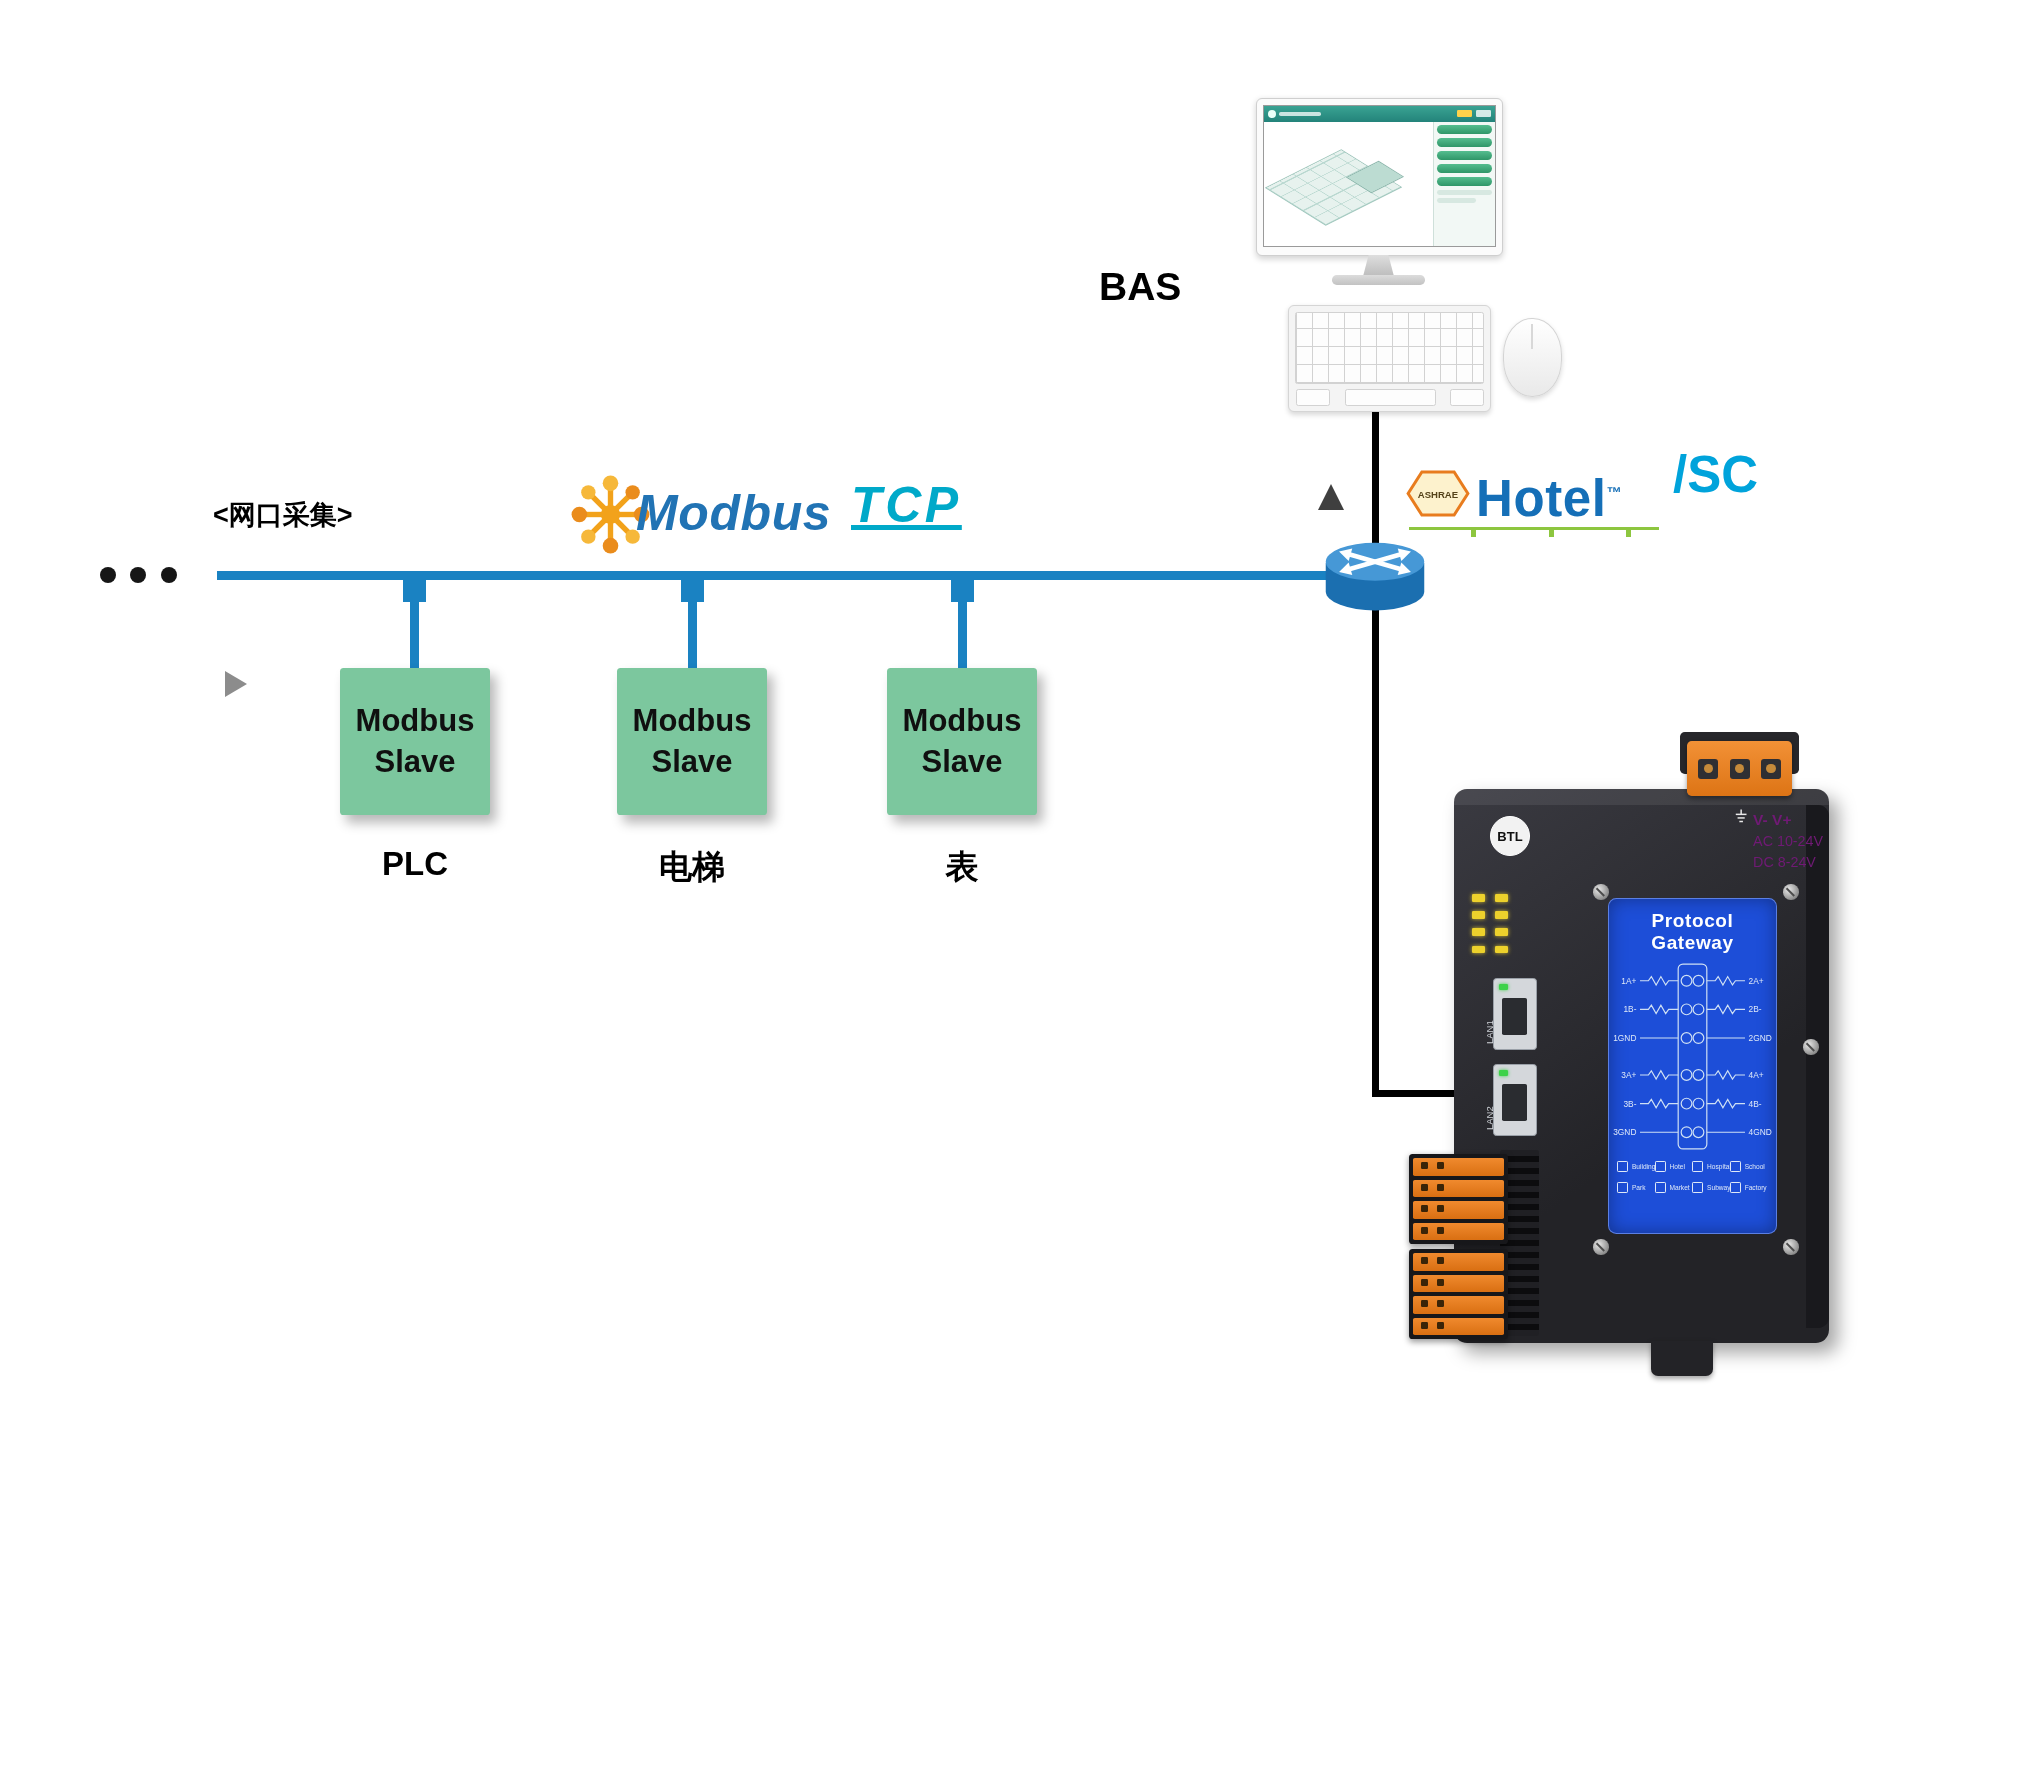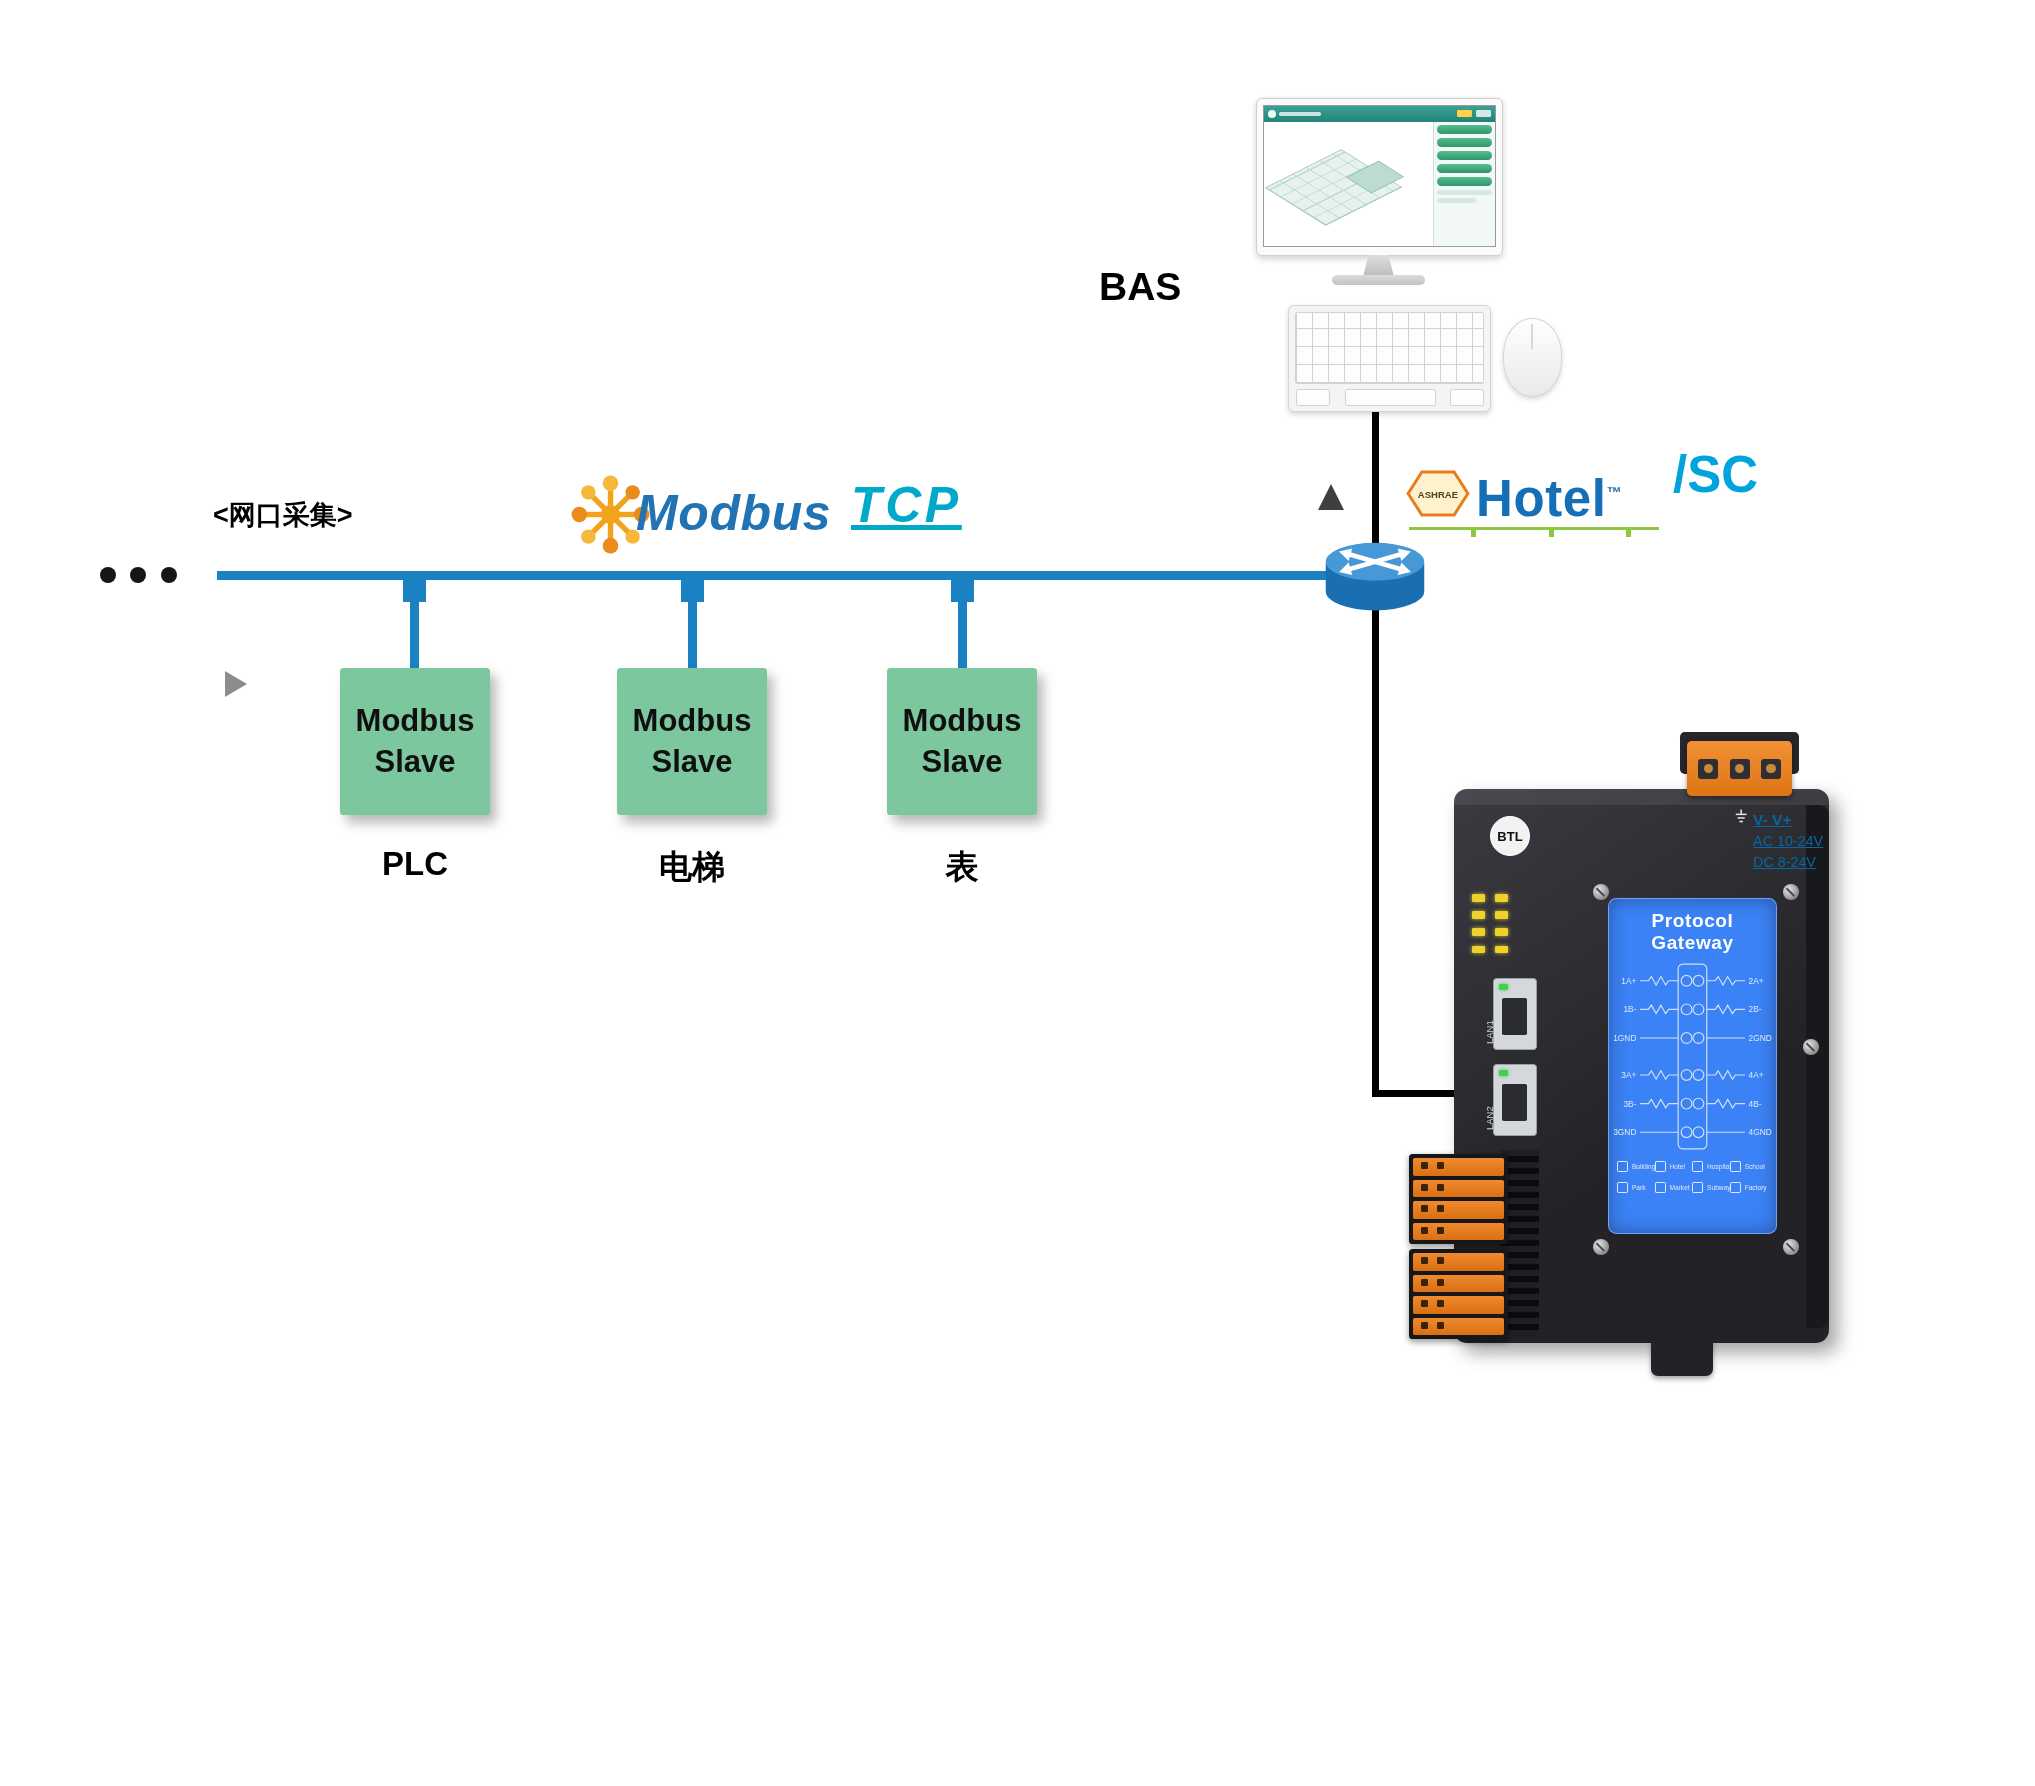--- a/index.html
+++ b/index.html
@@ -62,21 +62,21 @@
 
   
   .bac-underline{height:3px;background:#8dc63f;}
   .bac-tick{width:4.8px;height:7.1px;background:#8dc63f;}
 
   
   .dev-body{position:absolute;inset:0;background:linear-gradient(145deg,#3a3a41,#232327 60%);border-radius:13px;
             box-shadow:8.3px 9.5px 18px rgba(0,0,0,.35);}
   .dev-topface{position:absolute;left:0;top:0;right:0;height:15.5px;background:rgba(255,255,255,.08);border-radius:13px 13px 0 0;}
   .dev-rightface{position:absolute;right:0;top:15.5px;width:22.6px;bottom:15.5px;background:#19191d;border-radius:0 10.7px 10.7px 0;}
-  .panel{position:absolute;background:#3b82f6;border-radius:8.3px;border:1.2px solid rgba(255,255,255,.28);
+  .panel{position:absolute;background:#1d4ed8;border-radius:8.3px;border:1.2px solid rgba(255,255,255,.28);
          box-shadow:inset 0 0 18px rgba(0,0,0,.35);}
   .panel-title{text-align:center;color:#ffffff;font-size:19px;font-weight:600;margin-top:10.7px;letter-spacing:0.6px;}
   .screw{position:absolute;width:15.5px;height:15.5px;border-radius:50%;
          background:radial-gradient(circle at 35% 35%,#e8e8e8,#9a9a9a 60%,#636363);}
   .screw .slot{width:10.7px;height:1.8px;background:#4c4c4c;transform:rotate(45deg);margin:6.6px auto 0;}
   .led{width:13px;height:7.7px;background:#edd12c;border-radius:1.2px;box-shadow:0 0 4.2px rgba(237,209,44,.85);}
   .port{position:absolute;width:42px;height:70px;background:#d4d7db;border:1.2px solid #9aa0a8;border-radius:3.6px;}
   .port .jack{position:absolute;left:7.7px;top:19px;width:25px;height:37px;background:#2a2c30;border-radius:1.8px;}
   .port .pled{position:absolute;left:4.8px;top:4.8px;width:9.5px;height:6px;background:#3ed24a;border-radius:1.2px;box-shadow:0 0 3.6px #3ed24a;}
   .port-label{position:absolute;color:#cfd3d8;font-size:9.5px;transform:rotate(-90deg);transform-origin:left top;}
@@ -85,21 +85,21 @@
   .oterm .hole{width:20px;height:20px;background:#2f2f33;border-radius:3px;display:flex;align-items:center;justify-content:center;}
   .oterm .hole .pin{width:9.5px;height:9.5px;border-radius:50%;background:#c58a3a;}
   .cluster{position:absolute;width:91px;height:82px;background:#17171a;border-radius:3.6px;padding:4.2px;
            display:flex;flex-direction:column;gap:4.2px;box-shadow:0 2.4px 6px rgba(0,0,0,.4);}
   .cl-row{flex:1;background:linear-gradient(#f08a2e,#d96f12);border-radius:1.8px;position:relative;}
   .cl-row .h1,.cl-row .h2{position:absolute;top:4.2px;width:6.6px;height:6.6px;background:#3a2408;border-radius:1.2px;}
   .cl-row .h1{left:8.3px;} .cl-row .h2{left:24px;}
   .housing{position:absolute;background:#101013;border-radius:2.4px;
            background-image:repeating-linear-gradient(0deg,#202024 0 6px,#0c0c0e 6px 12px);}
   .dinclip{position:absolute;background:#232327;border-radius:0 0 7.1px 7.1px;box-shadow:0 2.4px 4.8px rgba(0,0,0,.35);}
-  .pwr-text{color:#0369a1;font-size:14.3px;line-height:1.45;text-decoration:underline;}
+  .pwr-text{color:#701a75;font-size:14.3px;line-height:1.45;}
   .btl{position:absolute;width:38px;height:38px;border-radius:50%;background:#f2f2f2;border:1.8px solid #ffffff;
        display:flex;align-items:center;justify-content:center;font-weight:800;font-size:13px;color:#111;}
   .apps{display:flex;flex-wrap:wrap;margin-top:6px;padding:0 8.3px;}
   .app{width:25%;display:flex;align-items:center;gap:3.6px;margin-bottom:9.5px;}
   .app .ic{width:9px;height:9px;border:1.2px solid #dfe9f8;border-radius:1.2px;flex:none;}
   .app .lb{font-size:6.6px;color:#dfe9f8;white-space:nowrap;}
 </style>
 </head>
 <body>
 

